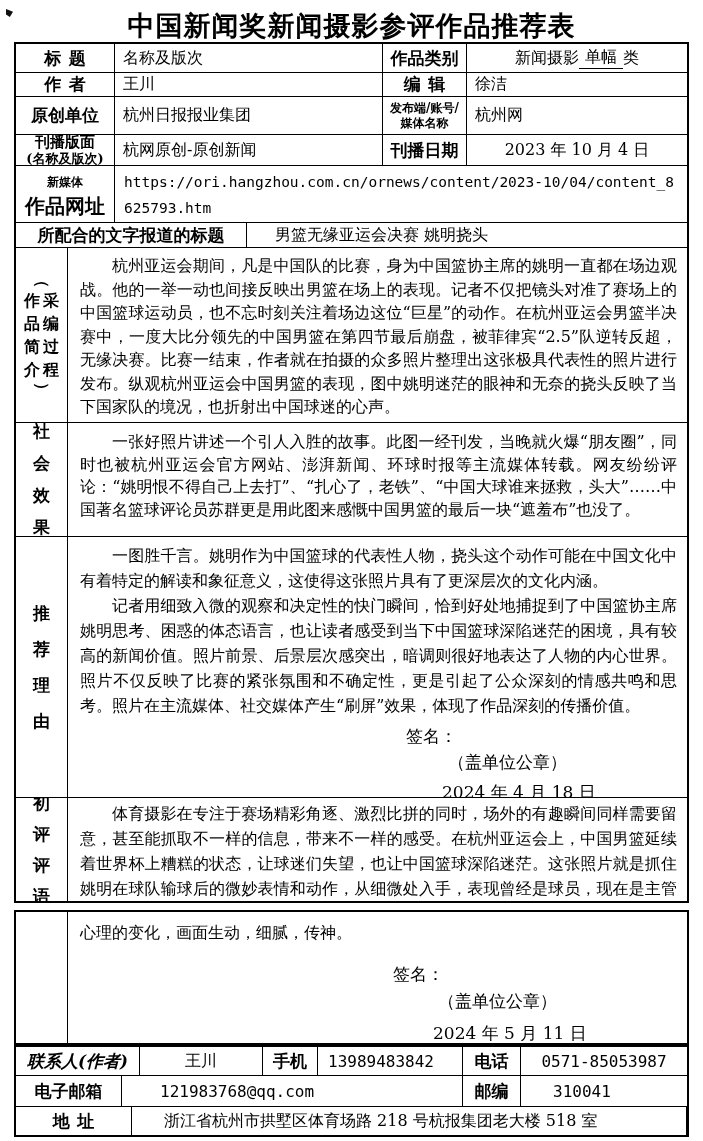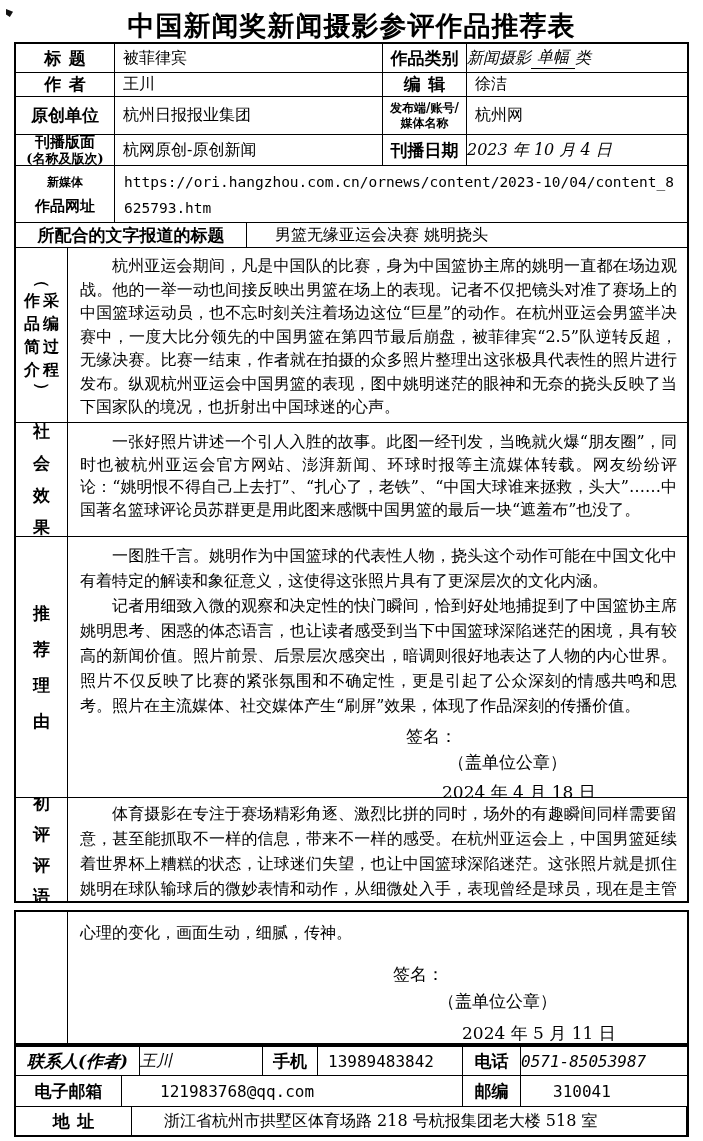--- a/index.html
+++ b/index.html
@@ -13,21 +13,21 @@
   .t1{top:42px;height:861px;}
   .t2{top:910px;height:135px;}
   .t3{top:1045px;height:92px;}
   .row{display:flex;border-bottom:1px solid #000;box-sizing:border-box;}
   .row.last{border-bottom:none;}
   .cell{border-right:1px solid #000;box-sizing:border-box;overflow:hidden;position:relative;}
   .cell.cend{border-right:none;}
   .label{display:flex;align-items:center;justify-content:center;font-weight:bold;font-size:17px;text-align:center;}
   .label2{display:flex;flex-direction:column;align-items:center;justify-content:center;font-weight:bold;text-align:center;}
   .value{display:flex;align-items:center;padding-left:8px;font-size:16px;}
-  .center{padding-left:0;font-style:italic;}
+  .center{justify-content:center;padding-left:0;}
   .sp2{letter-spacing:0.45em;text-indent:0.45em;}
   .c1{width:99px;} .c2{width:268px;} .c3{width:84px;} .c4{width:220px;}
   .r6l{width:231px;} .r6v{flex:1;}
   .secl{width:52px;} .secv{flex:1;}
   .ul{border-bottom:1px solid #000;padding:0 6px;}
   .small1{font-size:12px;line-height:15px;}
   .pm1{font-size:15px;line-height:17px;} .pm2{font-size:13px;line-height:16px;}
   .url{font-family:"DejaVu Sans Mono", monospace;font-size:14.5px;line-height:26px;
        word-break:break-all;display:block;padding:3px 8px 0 9px;}
   .mono{font-family:"DejaVu Sans Mono", monospace;}
@@ -37,38 +37,38 @@
   .bracket{display:inline-block;transform:rotate(90deg);font-weight:bold;font-size:16px;line-height:14px;}
   .pair{letter-spacing:3px;text-indent:3px;text-align:center;line-height:19px;font-size:16px;}
   .para{margin:0;padding:6px 10px 0 12px;text-align:justify;text-indent:2em;font-size:16px;line-height:23.5px;}
   .para.lh22{line-height:22.6px;padding-top:8px;}
   .para.lh25{line-height:25px;}
   .para.noind{text-indent:0;padding-top:8px;}
   .sig{font-size:17px;line-height:26px;}
   .sig .l2{margin-left:42px;} .sig .l3{margin-left:36px;margin-top:4px;}
   .sig1{margin-left:338px;margin-top:5px;}
   .sig2{margin-left:325px;margin-top:16px;line-height:27px;}
-  .sig2 .l2{margin-left:45px;} .sig2 .l3{margin-left:69px;margin-top:5px;}
+  .sig2 .l2{margin-left:45px;} .sig2 .l3{margin-left:40px;margin-top:5px;}
   .a1{width:124px;font-style:italic;} .a2{width:123px;} .a3{width:55px;} .a4{width:145px;} .a5{width:58px;} .a6{flex:1;}
   .b1{width:106px;} .b2{width:341px;text-align:right;} .b3{width:58px;} .b4{flex:1;}
   .d1{width:116px;} .d2{flex:1;text-align:right;}
   .num{font-size:16px;}
 </style>
 </head>
 <body>
 
 <div class="page">
   <div class="artifact"></div>
   <h1 class="title">中国新闻奖新闻摄影参评作品推荐表</h1>
 
   <div class="tbl t1">
 
     <div class="row" style="height:29px">
       <div class="cell label c1 sp2">标题</div>
-      <div class="cell value c2">被菲律宾</div>
+      <div class="cell value c2">名称及版次</div>
       <div class="cell label c3">作品类别</div>
       <div class="cell value c4 center cend">
         <span>新闻摄影</span>
           <span class="ul">单幅</span>
           <span>类</span>
       </div>
     </div>
 
     <div class="row" style="height:24px">
       <div class="cell label c1 sp2">作者</div>
@@ -93,21 +93,21 @@
         <span class="pm2">(名称及版次)</span>
       </div>
       <div class="cell value c2">杭网原创-原创新闻</div>
       <div class="cell label c3">刊播日期</div>
       <div class="cell value c4 center cend">2023 年 10 月 4 日</div>
     </div>
 
     <div class="row" style="height:57px">
       <div class="cell label2 c1">
         <span style="font-size:12px;line-height:24px">新媒体</span>
-        <span style="font-size:15px;line-height:24px">作品网址</span>
+        <span style="font-size:20px;line-height:24px">作品网址</span>
       </div>
       <div class="cell cend" style="flex:1">
         <span class="url">https://ori.hangzhou.com.cn/ornews/content/2023-10/04/content_8625793.htm</span>
       </div>
     </div>
 
     <div class="row" style="height:25px">
       <div class="cell label r6l" style="font-size:17px">所配合的文字报道的标题</div>
       <div class="cell value r6v cend" style="padding-left:28px">男篮无缘亚运会决赛 姚明挠头</div>
     </div>

